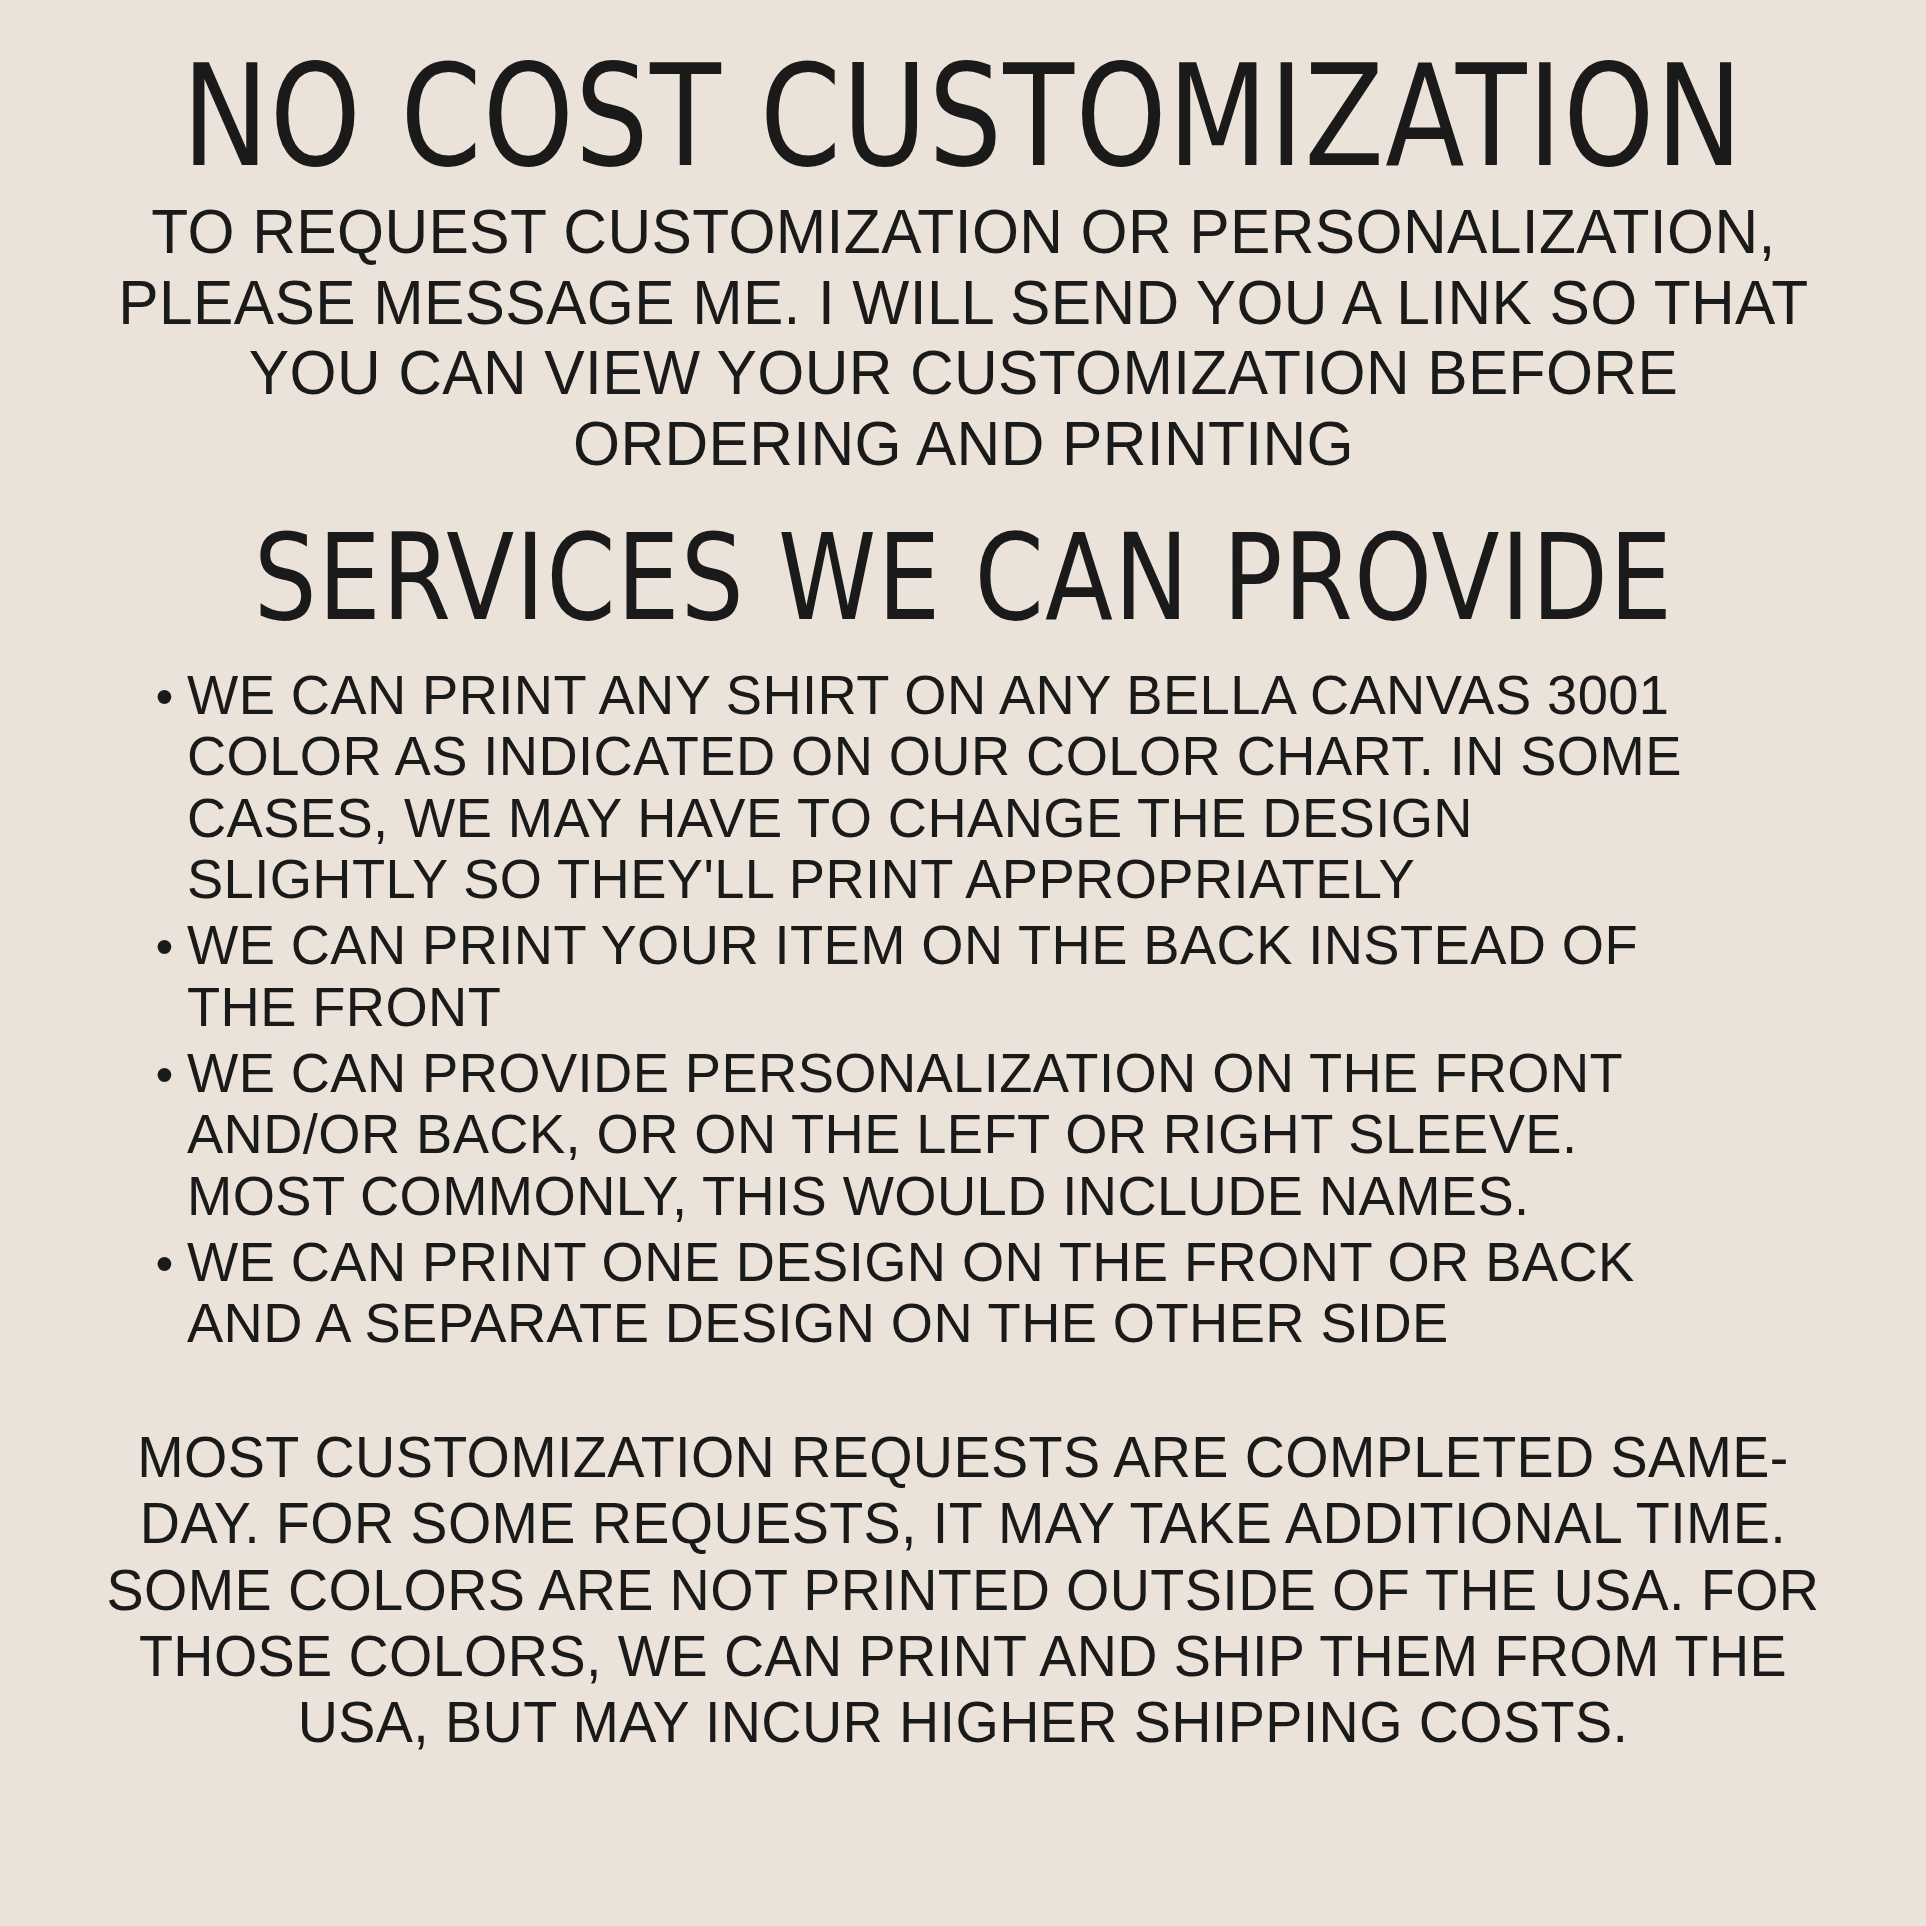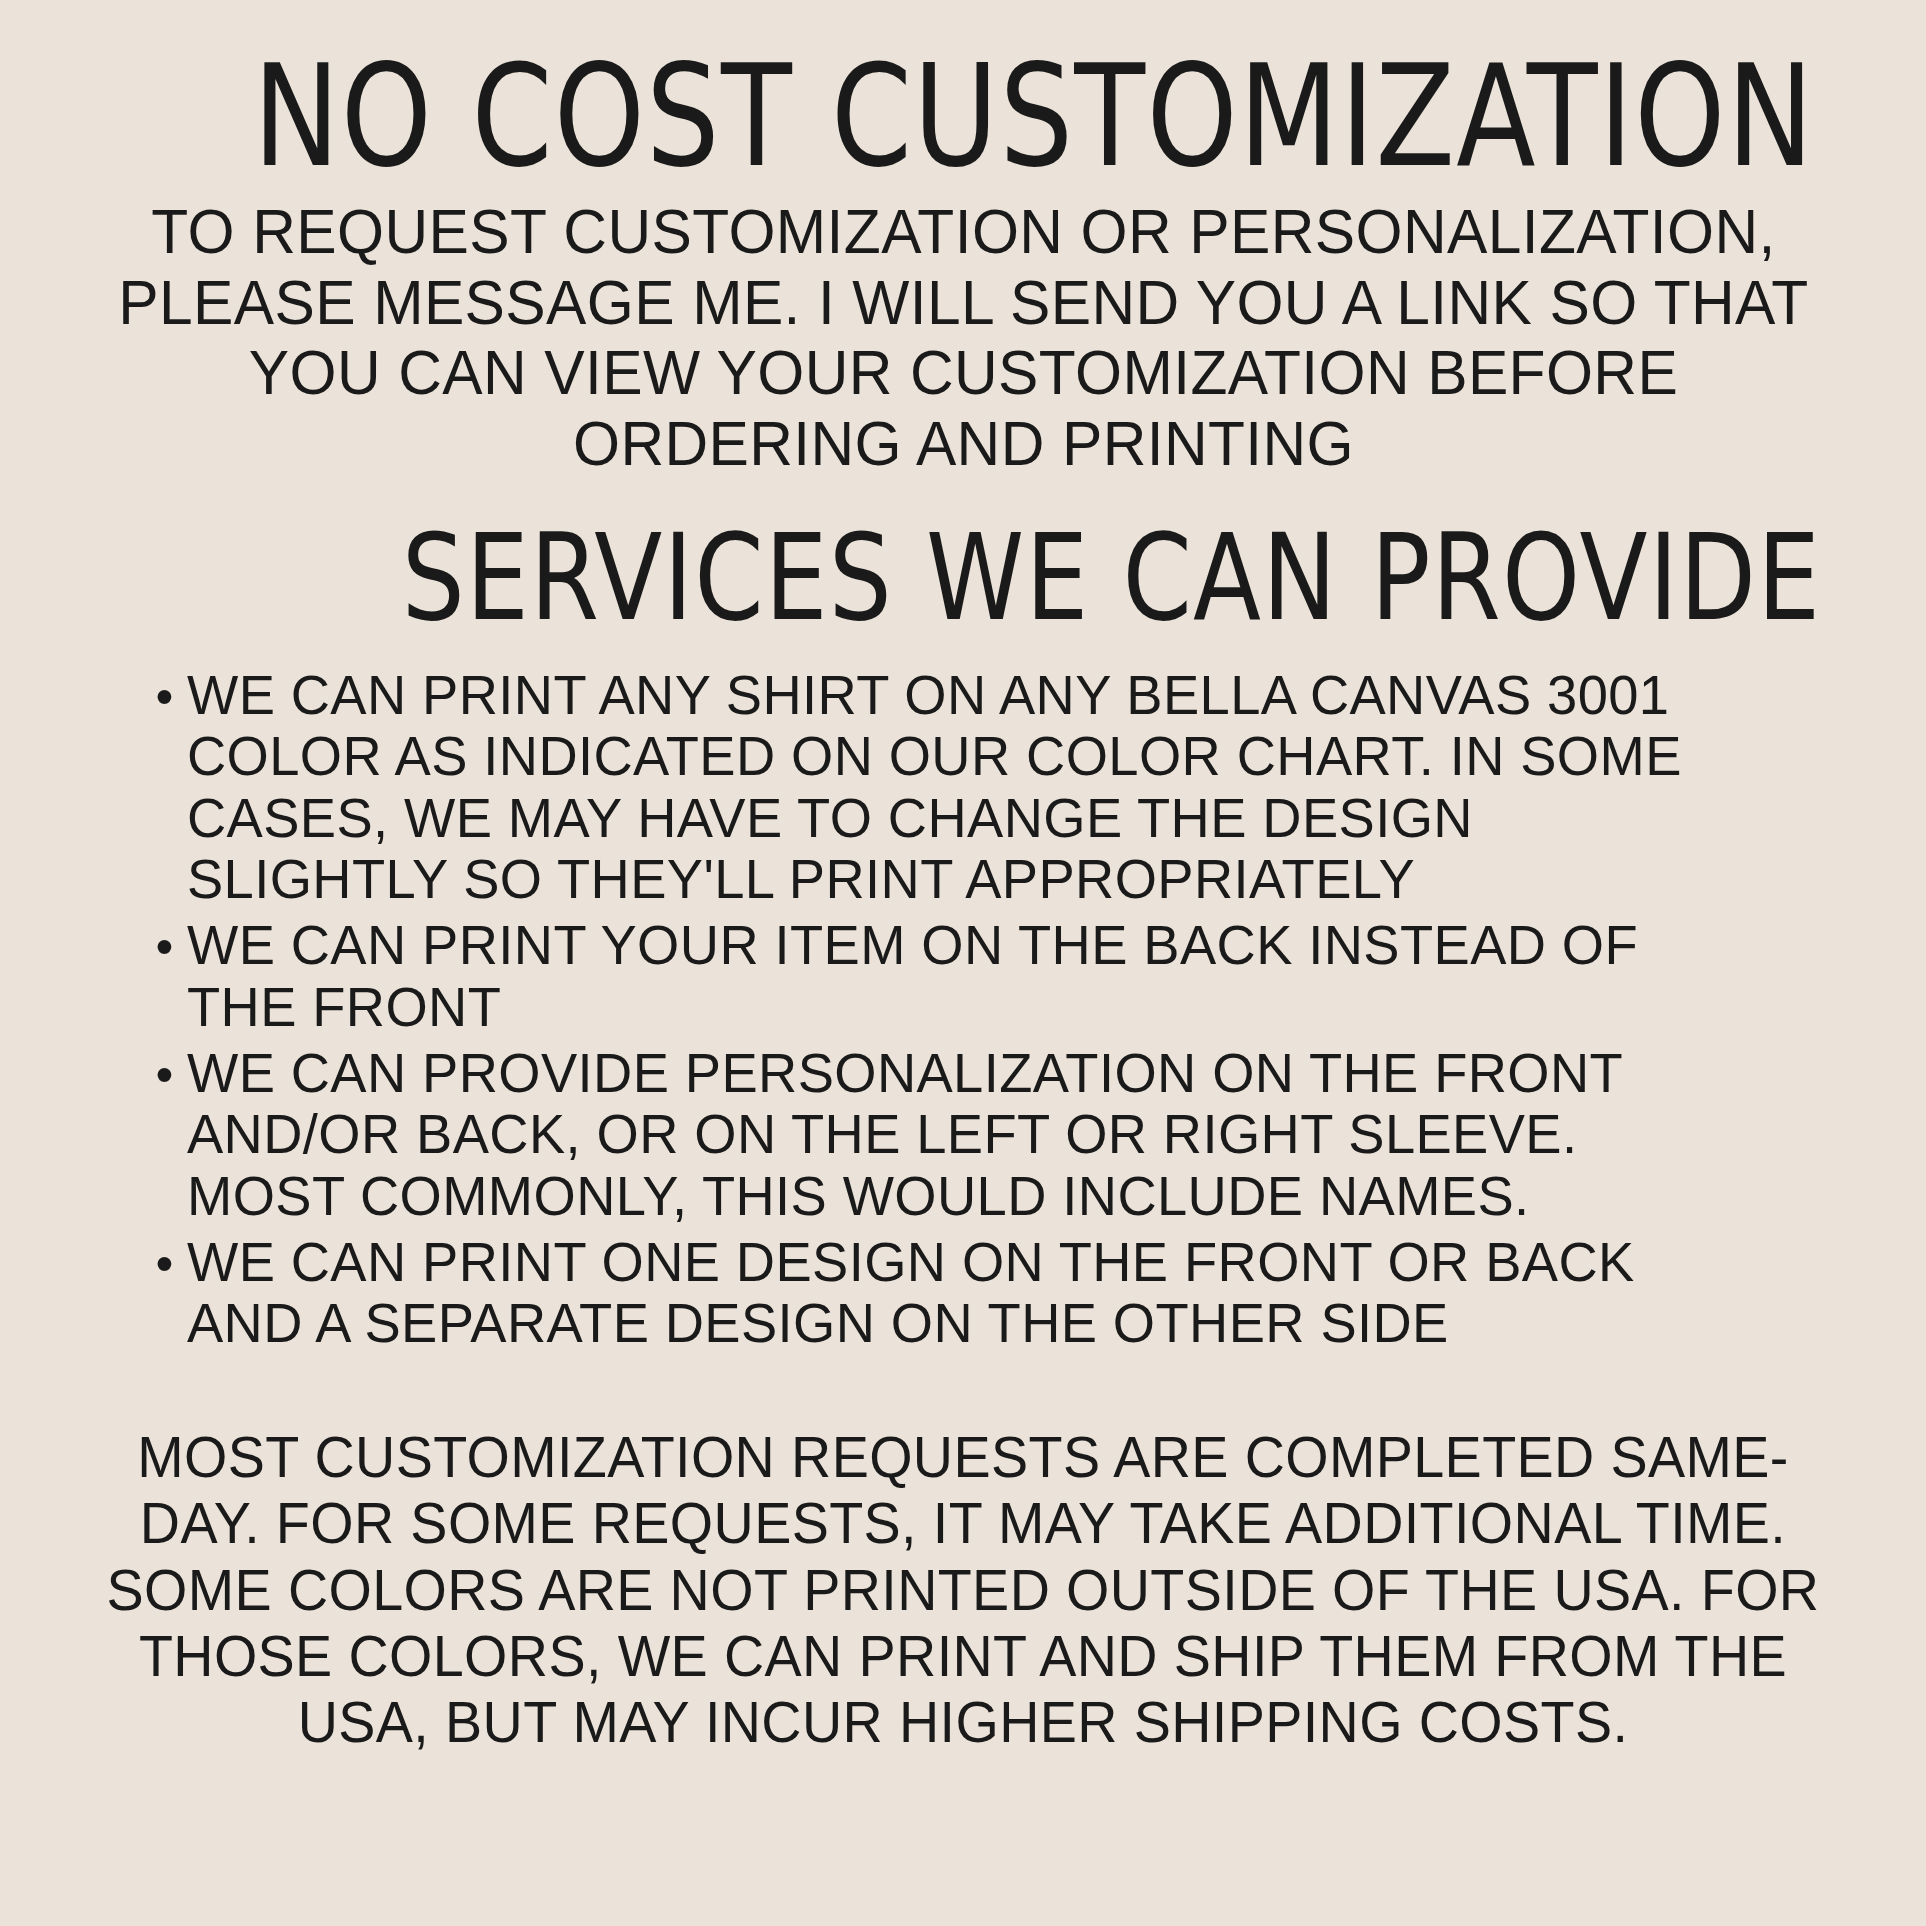--- a/index.html
+++ b/index.html
@@ -14,21 +14,21 @@
     color: #1a1a1a;
     overflow: hidden;
   }
   .page {
     width: 1926px;
     height: 1926px;
     box-sizing: border-box;
     padding: 43px 43px 18px 43px;
     display: flex;
     flex-direction: column;
-    align-items: flex-end;
+    align-items: center;
   }
 
   
   .display-title {
     font-family: "DejaVu Sans Condensed", "Liberation Sans Narrow", "Liberation Sans", sans-serif;
     font-weight: 400;
     letter-spacing: 1.4px;
     text-transform: uppercase;
     line-height: 0.95;
     text-align: center;

